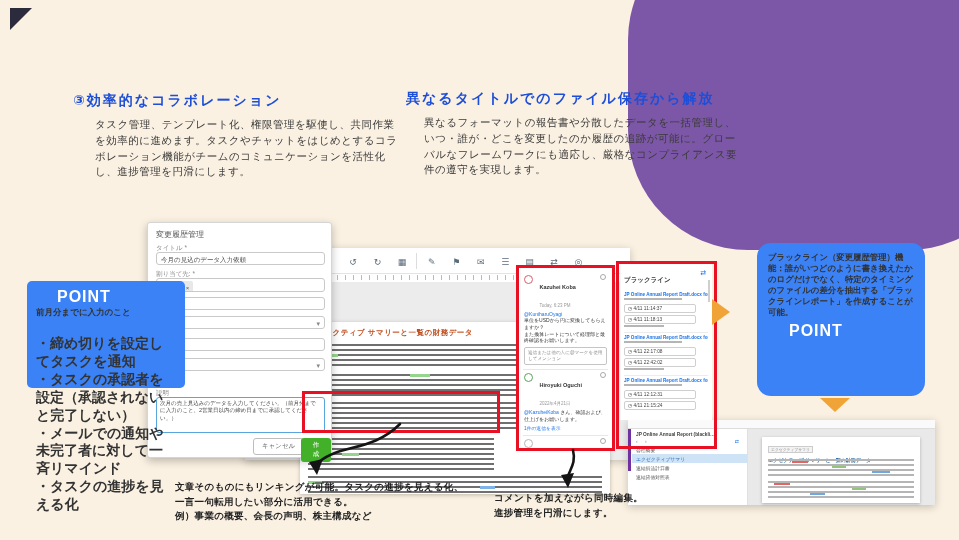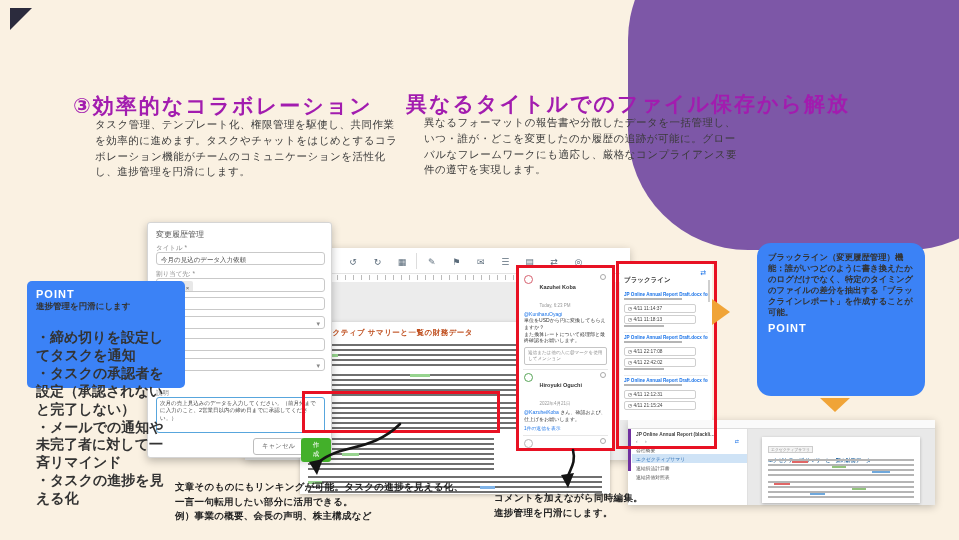--- a/index.html
+++ b/index.html
@@ -4,25 +4,25 @@
 <style>
   html,body{margin:0;padding:0;background:#faf1e2;}
   *{box-sizing:border-box;font-family:"Liberation Sans","DejaVu Sans",sans-serif;}
   #slide{position:relative;width:959px;height:540px;background:#faf1e2;overflow:hidden;}
   .abs{position:absolute;}
   .pre{white-space:pre-line;}
   
   #corner-tri{left:10px;top:8px;width:0;height:0;border-top:22px solid #2b2b3d;border-right:22px solid transparent;z-index:2;}
   #purple-blob{left:628px;top:-80px;width:400px;height:330px;background:#7d57a7;border-radius:120px;z-index:1;}
   
-  .h-big{font-size:21px;font-weight:bold;color:#a21caf;letter-spacing:2px;z-index:3;}
+  .h-big{font-size:14px;font-weight:bold;color:#1d4ed8;letter-spacing:2px;z-index:3;}
   .h-body{font-size:10.5px;line-height:1.5;color:#3a3a3a;letter-spacing:.5px;z-index:3;}
   
   .pointbox{background:#3b82f6;color:#333;z-index:30;}
-  .pointbox .ptitle{color:#fff;font-weight:bold;font-size:11px;letter-spacing:1px;}
+  .pointbox .ptitle{color:#fff;font-weight:bold;font-size:16px;letter-spacing:1px;margin-left:21px;}
   
   .win{background:#fff;box-shadow:0 2px 8px rgba(0,0,0,.22);}
   
   .greek{background-image:repeating-linear-gradient(to bottom,#6f6f6f 0,#6f6f6f 2px,transparent 2px,transparent 5px);}
   .greek-lt{background-image:repeating-linear-gradient(to bottom,#b5b5b5 0,#b5b5b5 2px,transparent 2px,transparent 5px);}
   .chip{position:absolute;height:3px;}
   
   #task-dialog{left:147px;top:222px;width:185px;height:236px;border:1px solid #d5d5d5;border-radius:3px;z-index:15;box-shadow:0 3px 8px rgba(0,0,0,.25);background:#fff;}
   .dlg-label{font-size:6.5px;color:#8a8a8a;}
   .dlg-input{border:1px solid #c9c9c9;border-radius:3px;background:#fff;font-size:6.5px;color:#444;line-height:13px;padding:0 4px;overflow:hidden;white-space:nowrap;}
@@ -249,21 +249,21 @@
         <span class="chip" style="left:110px;top:34px;width:18px;background:#6fa8dc;height:2px;"></span>
         <span class="chip" style="left:12px;top:46px;width:16px;background:#e06666;height:2px;"></span>
         <span class="chip" style="left:90px;top:51px;width:14px;background:#93c47d;height:2px;"></span>
         <span class="chip" style="left:48px;top:56px;width:15px;background:#6fa8dc;height:2px;"></span>
       </div>
     </div>
   </div>
 
   <div class="pointbox abs" style="left:27px;top:281px;width:158px;height:107px;border-radius:5px;padding:7px 9px;z-index:30;">
     <div class="ptitle">POINT</div>
-    <div style="font-size:8.5px;font-weight:600;margin-top:1px;">進捗管理を円滑にします</div>
+    <div style="font-size:8.5px;font-weight:600;margin-top:1px;">前月分までに入力のこと</div>
     <div class="pre" style="font-size:14px;line-height:1.28;margin-top:16px;font-weight:600;font-family:Liberation Serif, serif;">・締め切りを設定してタスクを通知
 ・タスクの承認者を設定（承認されないと完了しない）
 ・メールでの通知や未完了者に対して一斉リマインド
 ・タスクの進捗を見える化</div>
   </div>
 
   <div class="pointbox abs" style="left:757px;top:243px;width:168px;height:153px;border-radius:14px;padding:9px 11px;z-index:30;">
     <div style="font-size:8.4px;line-height:1.3;font-weight:600;">ブラックライン（変更履歴管理）機能：誰がいつどのように書き換えたかのログだけでなく、特定のタイミングのファイルの差分を抽出する「ブラックラインレポート」を作成することが可能。</div>
     <div class="ptitle" style="margin-top:4px;">POINT</div>
   </div>

